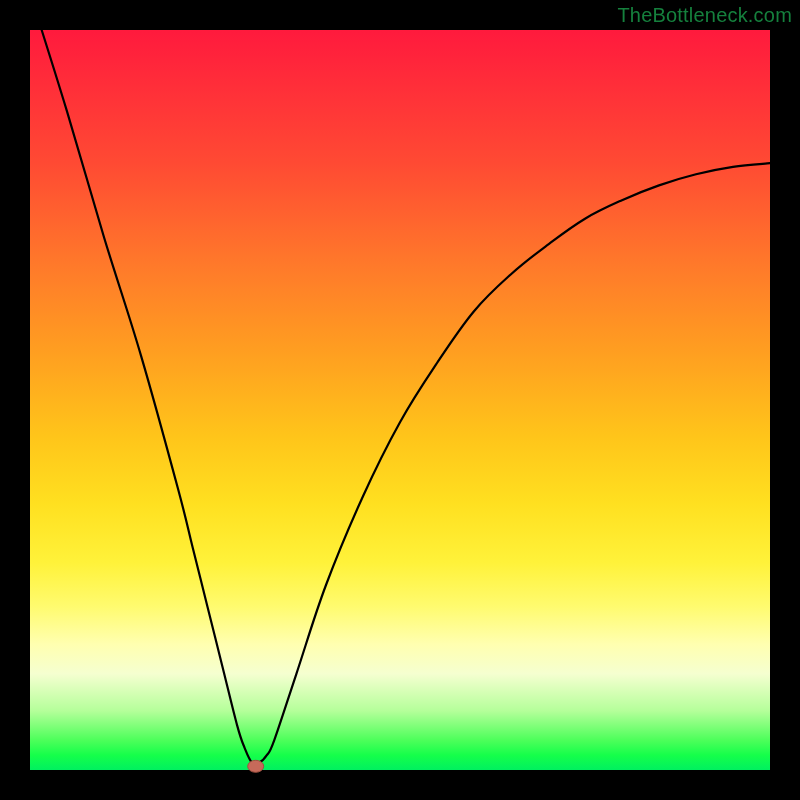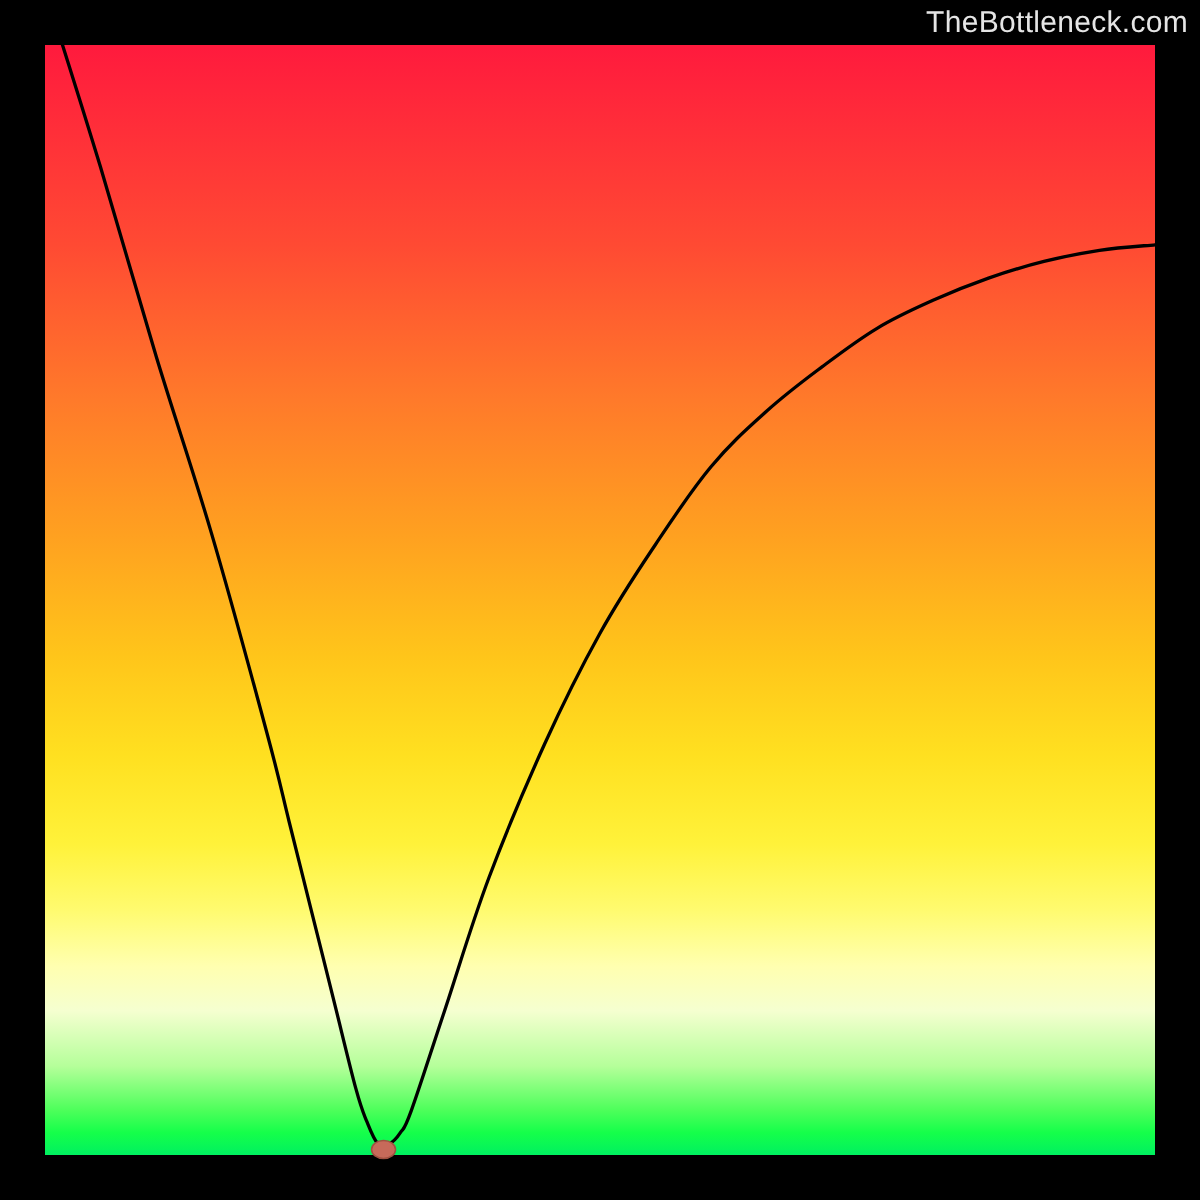--- a/index.html
+++ b/index.html
@@ -59,21 +59,21 @@
   }
   .marker {
     fill: #c76a5a;
     stroke: #a05040;
     stroke-width: 1;
   }
   .watermark {
     position: absolute;
     top: 4px;
     right: 8px;
-    color: #e5e5e5;
+    color: #15803d;
     font-size: 20px;
     font-weight: 500;
     letter-spacing: 0.2px;
     user-select: none;
   }
 </style>
 </head>
 <body>
 
 <div class="frame">

